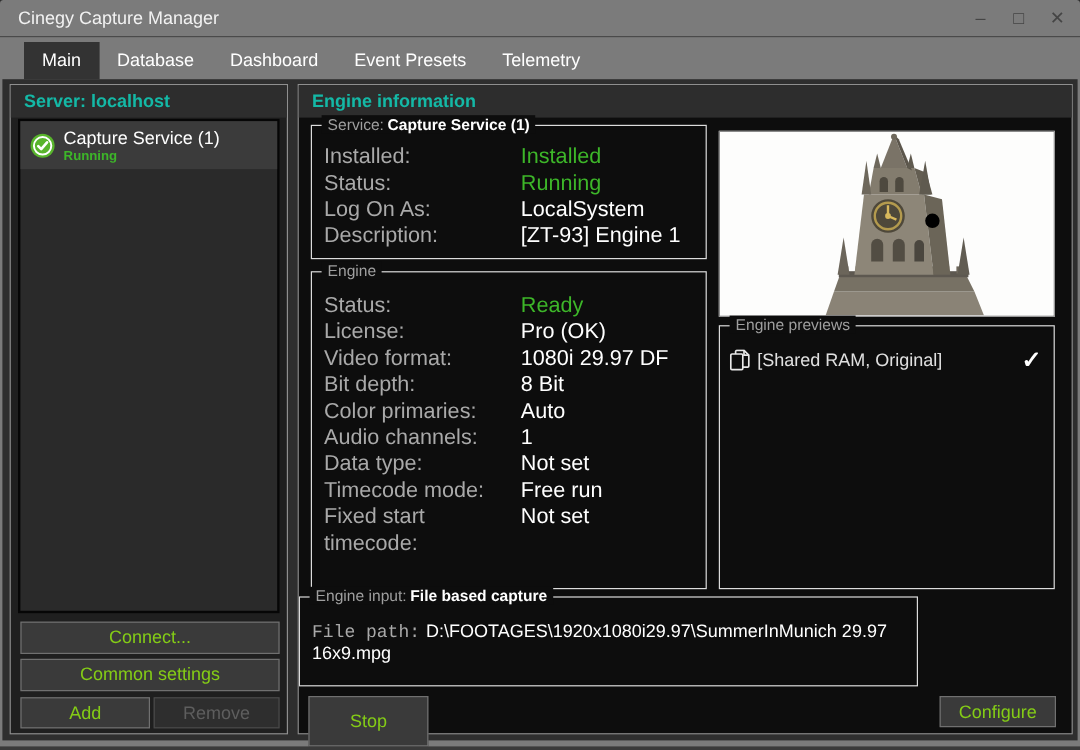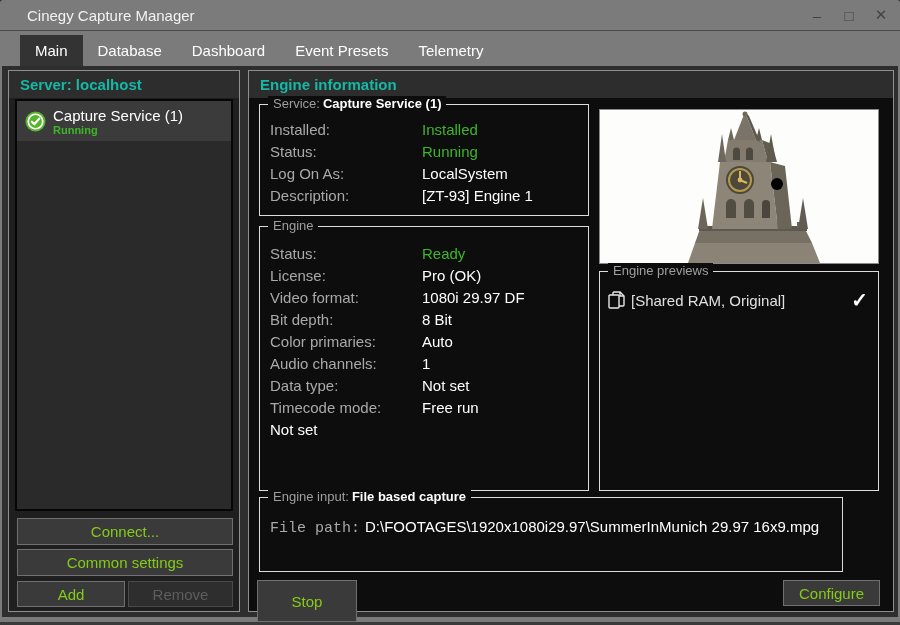--- a/index.html
+++ b/index.html
@@ -1,20 +1,20 @@
 <!DOCTYPE html>
 <html><head>
 <meta charset="utf-8">
 <style>
   * { margin:0; padding:0; box-sizing:border-box; }
   html,body { width:900px; height:625px; background:#2e2e2e; font-family:"Liberation Sans", sans-serif; }
   .window { position:relative; width:900px; height:625px; background:#7b7b7b; border-radius:3px 3px 0 0; overflow:hidden; }
 
   
-  .titlebar { position:absolute; top:0; left:16px; right:0; height:30px; }
+  .titlebar { position:absolute; top:0; left:4px; right:0; height:30px; }
   .titlebar .title { position:absolute; left:11px; top:7px; font-size:15px; color:#f2f2f2; }
   .win-controls { position:absolute; right:8px; top:0; height:30px; display:flex; align-items:center; gap:10px; }
   .win-btn { width:22px; height:22px; display:flex; align-items:center; justify-content:center;
              color:#454545; font-size:15px; cursor:default; }
 
   
   .tabstrip { position:absolute; top:30px; left:0; right:0; height:36px; border-top:1px solid #4a4a4a; display:flex; align-items:flex-end; padding-left:8px; }
   .tab { height:31px; padding:0 15px; display:flex; align-items:center; font-size:15px; color:#ffffff; }
   .tab.active { background:#333333;margin-left:12px; }
 
@@ -44,23 +44,23 @@
   
   .right-panel { left:246px; top:4px; width:646px; height:542px; background:#0d0d0d; }
 
   .groupbox { position:absolute; border:1px solid #dcdcdc; background:#0d0d0d; }
   .legend { position:absolute; top:-9px; left:8px; background:#0d0d0d; padding:0 5px; font-size:13px; color:#9f9f9f; white-space:nowrap; }
   .legend b { color:#ffffff; font-weight:bold; margin-left:3px; }
 
   .gb-service { left:10px; top:33px; width:330px; height:112px; padding:14px 0 0 10px; }
   .gb-engine  { left:10px; top:155px; width:330px; height:265px; padding:16px 0 0 10px; }
   .gb-previews{ left:350px; top:200px; width:280px; height:220px; padding:16px 0 0 8px; }
-  .gb-input   { left:10px; top:426px; width:584px; height:75px; padding:20px 0 0 10px; }
-
-  .info-row { display:flex; font-size:15px; line-height:22px; }
+  .gb-input   { left:0; top:426px; width:516px; height:75px; padding:20px 0 0 10px; }
+
+  .info-row { display:flex; font-size:18px; line-height:22px;gap:12px; }
   .info-label { width:152px; color:#a9a9a9; flex:0 0 152px; }
   .info-value { color:#ffffff; }
   .green { color:#3db629; }
 
   .image-box { position:absolute; left:350px; top:38px; width:280px; height:155px; border:1px solid #8a8a8a; background:#ffffff; overflow:hidden; }
 
   .preview-item { display:flex; align-items:center; font-size:15px; color:#e0e0e0; padding-right:10px; }
   .clipboard-icon { width:17px; height:19px; margin-right:6px; flex:0 0 17px; }
   .check-icon { margin-left:auto; color:#ffffff; font-size:20px; font-weight:bold; }
 
@@ -173,20 +173,21 @@
         </div>
         <div class="info-row">
           <span class="info-label">Data type:</span>
           <span class="info-value">Not set</span>
         </div>
         <div class="info-row">
           <span class="info-label">Timecode mode:</span>
           <span class="info-value">Free run</span>
         </div>
         <div class="info-row">
+          <span class="info-label">Fixed start timecode:</span>
           <span class="info-value">Not set</span>
         </div>
       </div>
 
       <div class="image-box">
         <svg width="278" height="153" viewBox="0 0 278 153">
           <rect x="0" y="0" width="278" height="153" fill="#fdfdfc"></rect>
 
           <polygon points="88,153 95,133 212,133 220,153" fill="#8a8376"></polygon>
           <polygon points="95,133 100,119 205,119 212,133" fill="#777164"></polygon>

